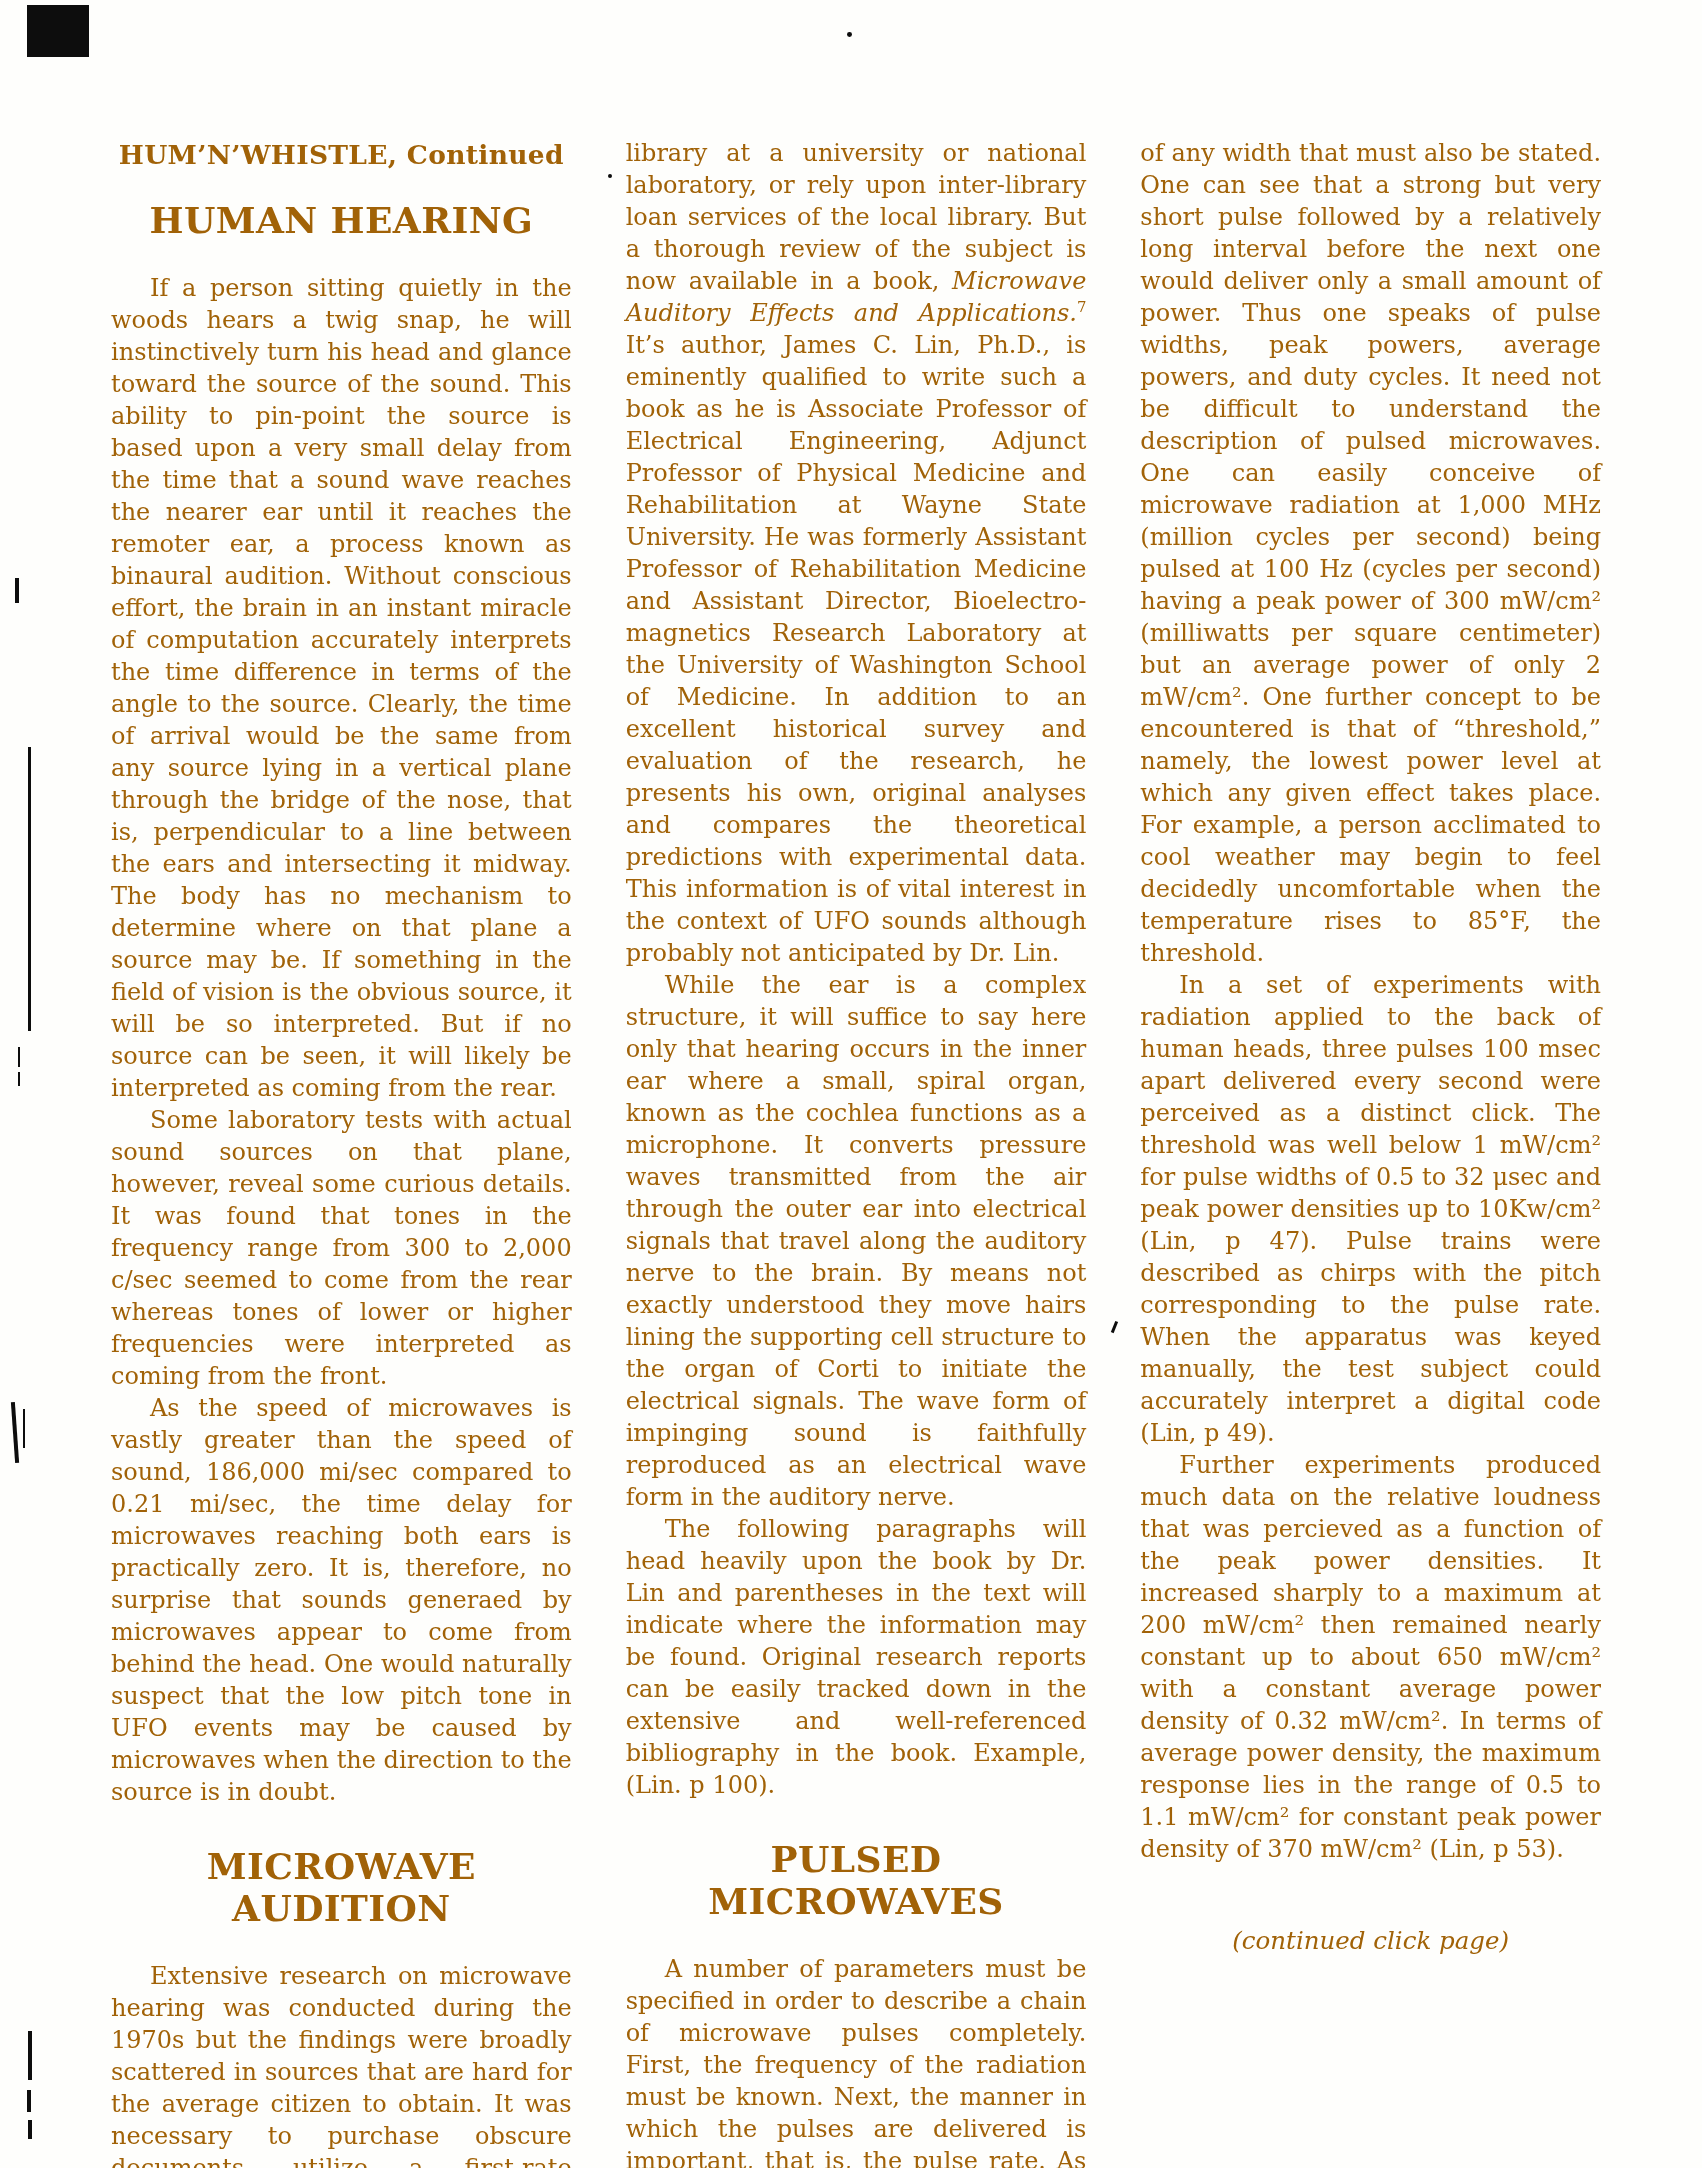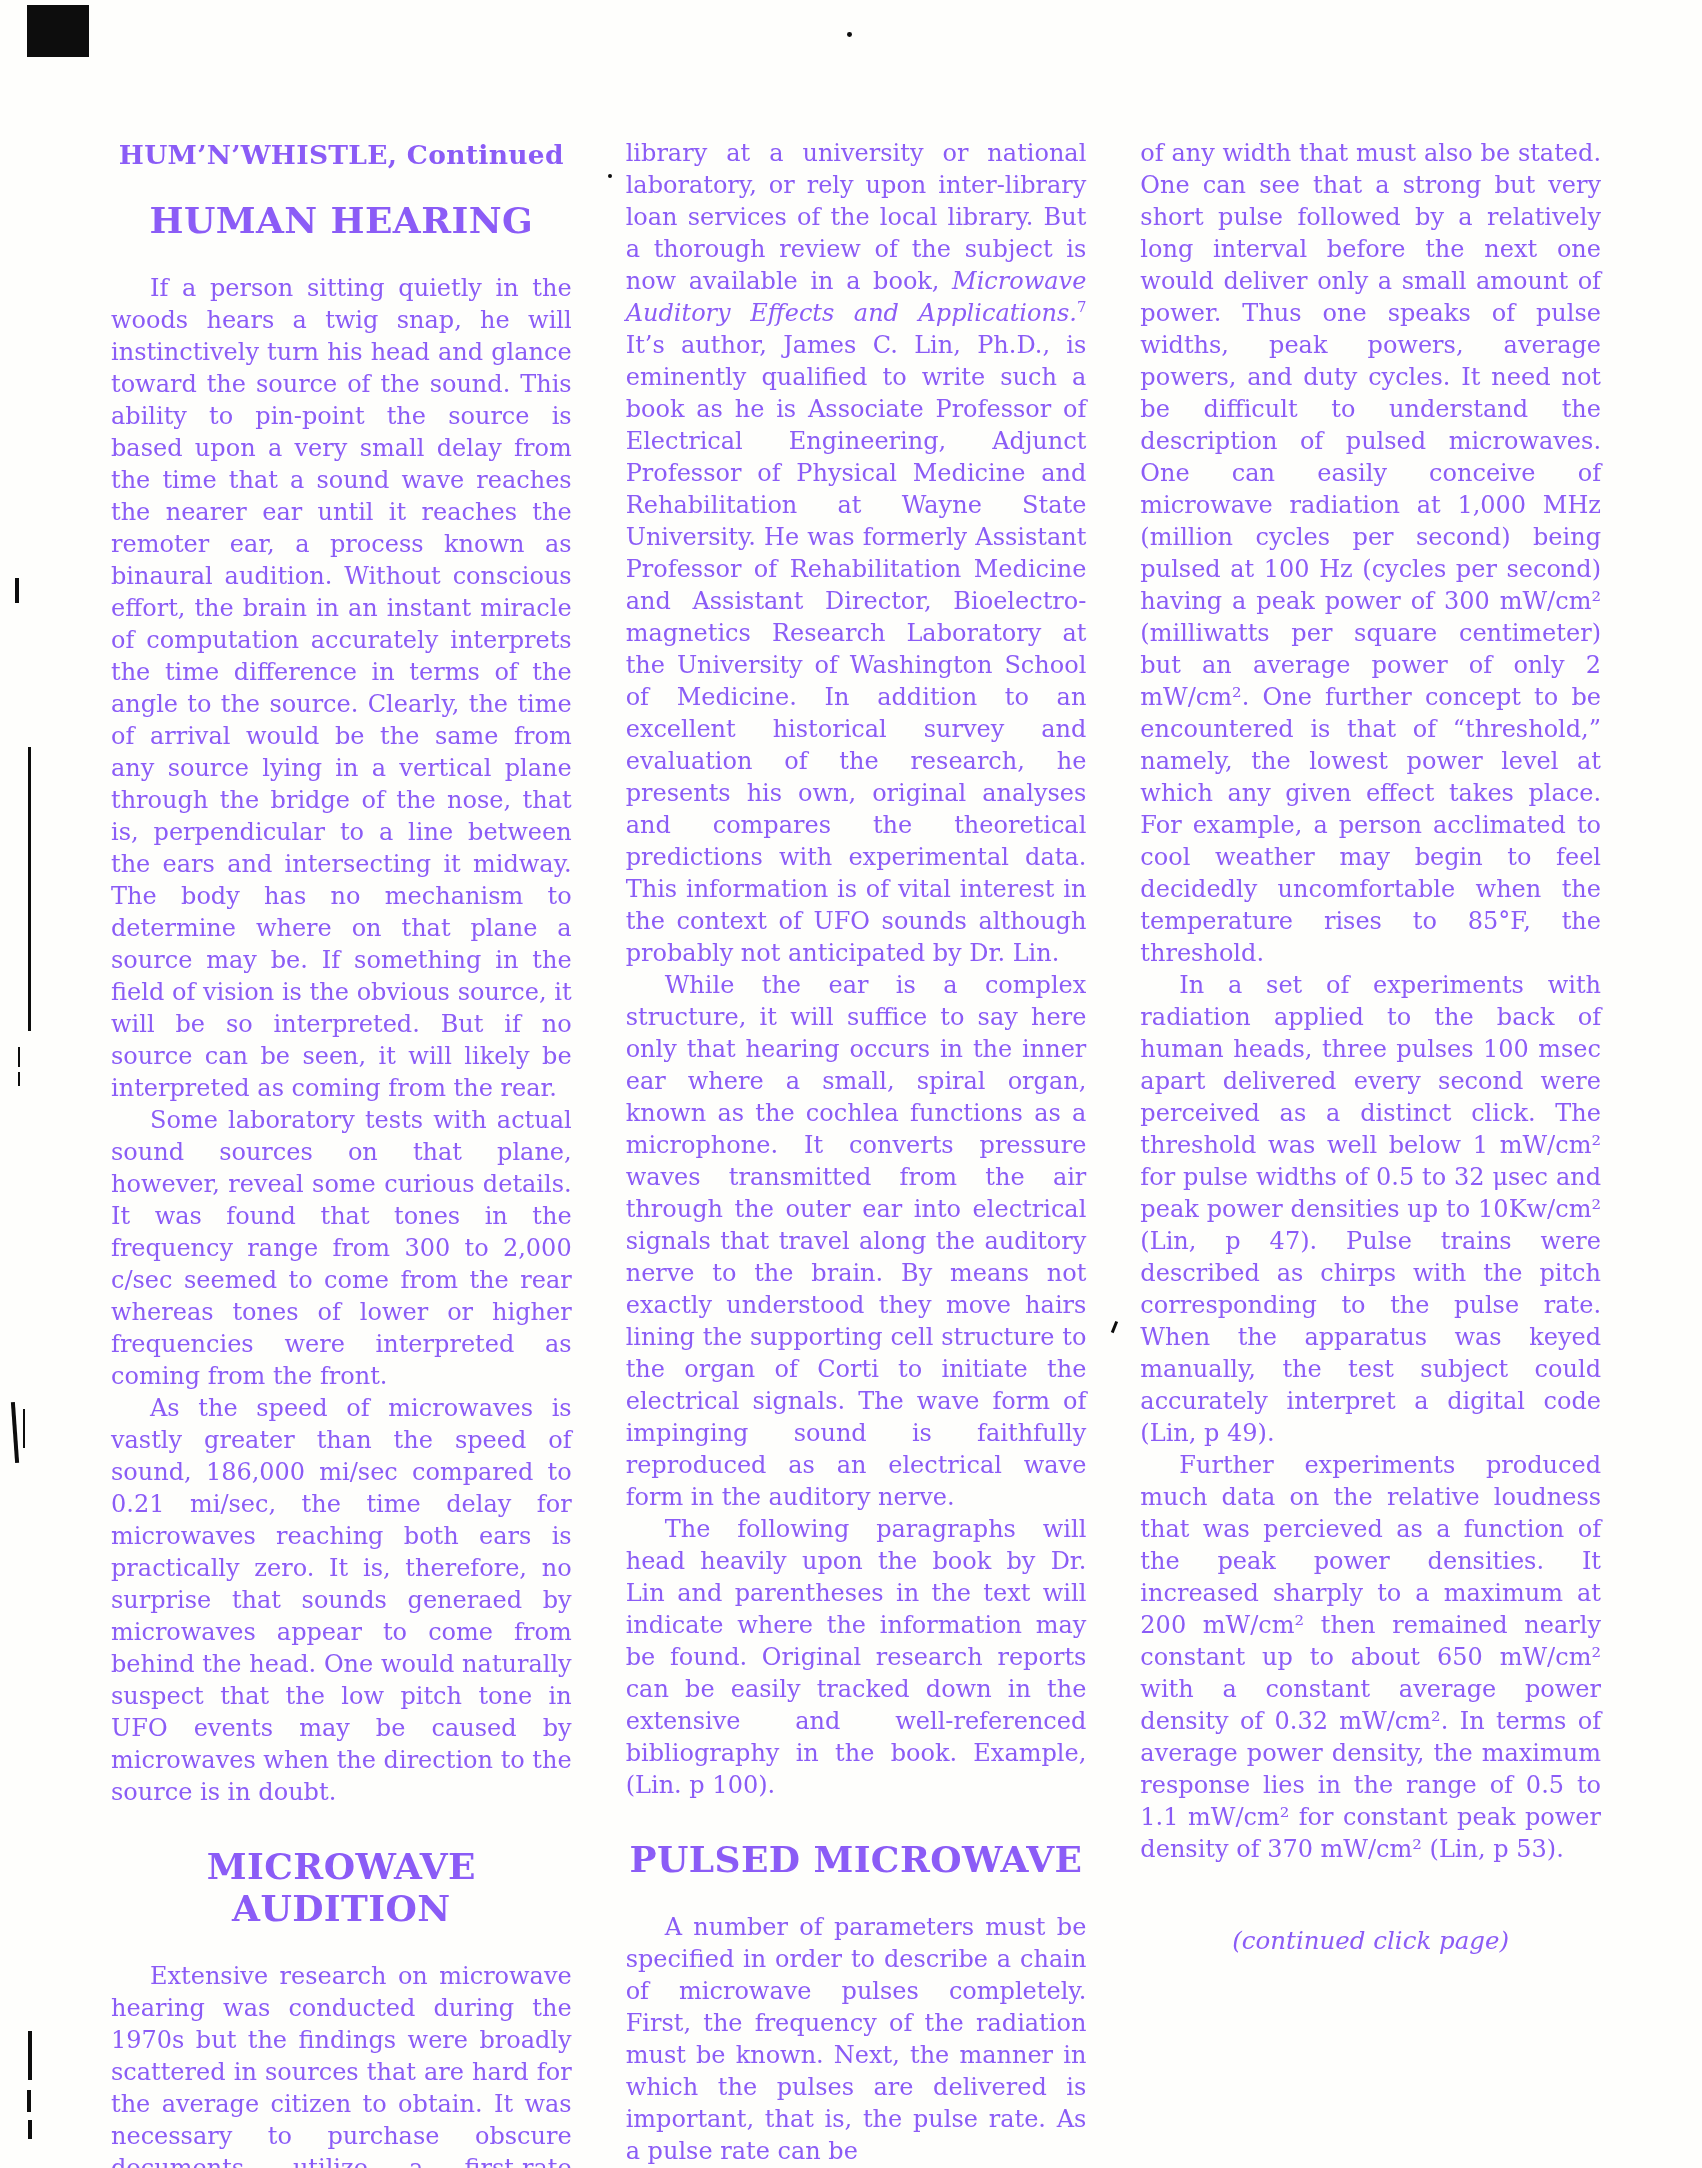--- a/index.html
+++ b/index.html
@@ -5,21 +5,21 @@
   html, body {
     margin: 0; padding: 0;
     width: 1703px; height: 2168px;
     background: #fefefc;
     overflow: hidden;
   }
   .page {
     position: relative;
     width: 1703px; height: 2168px;
     font-family: "DejaVu Serif", serif;
-    color: #8b5cf6;
+    color: #a16207;
   }
   .content {
     position: absolute;
     left: 111px; top: 137px;
     width: 1490px;
     display: flex;
     gap: 54px;
   }
   .col { width: 461px; }
   .col-header {
@@ -87,21 +87,21 @@
       <p class="indent">Some laboratory tests with actual sound sources on that plane, however, reveal some curious details. It was found that tones in the frequency range from 300 to 2,000 c/sec seemed to come from the rear whereas tones of lower or higher frequencies were interpreted as coming from the front.</p>
       <p class="indent">As the speed of microwaves is vastly greater than the speed of sound, 186,000 mi/sec compared to 0.21 mi/sec, the time delay for microwaves reaching both ears is practically zero. It is, therefore, no surprise that sounds generaed by microwaves appear to come from behind the head. One would naturally suspect that the low pitch tone in UFO events may be caused by microwaves when the direction to the source is in doubt.</p>
       <h3 class="sec">MICROWAVE AUDITION</h3>
       <p class="indent">Extensive research on microwave hearing was conducted during the 1970s but the findings were broadly scattered in sources that are hard for the average citizen to obtain. It was necessary to purchase obscure documents, utilize a first-rate technical</p>
     </div>
 
     <div class="col">
       <p><span>library at a university or national laboratory, or rely upon inter-library loan services of the local library. But a thorough review of the subject is now available in a book, </span><i>Microwave Auditory Effects and Applications.</i><sup>7</sup><span> It’s author, James C. Lin, Ph.D., is eminently qualified to write such a book as he is Associate Professor of Electrical Engineering, Adjunct Professor of Physical Medicine and Rehabilitation at Wayne State University. He was formerly Assistant Professor of Rehabilitation Medicine and Assistant Director, Bioelectro-magnetics Research Laboratory at the University of Washington School of Medicine. In addition to an excellent historical survey and evaluation of the research, he presents his own, original analyses and compares the theoretical predictions with experimental data. This information is of vital interest in the context of UFO sounds although probably not anticipated by Dr. Lin.</span></p>
       <p class="indent">While the ear is a complex structure, it will suffice to say here only that hearing occurs in the inner ear where a small, spiral organ, known as the cochlea functions as a microphone. It converts pressure waves transmitted from the air through the outer ear into electrical signals that travel along the auditory nerve to the brain. By means not exactly understood they move hairs lining the supporting cell structure to the organ of Corti to initiate the electrical signals. The wave form of impinging sound is faithfully reproduced as an electrical wave form in the auditory nerve.</p>
       <p class="indent">The following paragraphs will head heavily upon the book by Dr. Lin and parentheses in the text will indicate where the information may be found. Original research reports can be easily tracked down in the extensive and well-referenced bibliography in the book. Example, (Lin. p 100).</p>
-      <h3 class="sec">PULSED MICROWAVE</h3>
+      <h3 class="sec">PULSED MICROWAVES</h3>
       <p class="indent">A number of parameters must be specified in order to describe a chain of microwave pulses completely. First, the frequency of the radiation must be known. Next, the manner in which the pulses are delivered is important, that is, the pulse rate. As a pulse rate can be</p>
     </div>
 
     <div class="col">
       <p>of any width that must also be stated. One can see that a strong but very short pulse followed by a relatively long interval before the next one would deliver only a small amount of power. Thus one speaks of pulse widths, peak powers, average powers, and duty cycles. It need not be difficult to understand the description of pulsed microwaves. One can easily conceive of microwave radiation at 1,000 MHz (million cycles per second) being pulsed at 100 Hz (cycles per second) having a peak power of 300 mW/cm² (milliwatts per square centimeter) but an average power of only 2 mW/cm². One further concept to be encountered is that of “threshold,” namely, the lowest power level at which any given effect takes place. For example, a person acclimated to cool weather may begin to feel decidedly uncomfortable when the temperature rises to 85°F, the threshold.</p>
       <p class="indent">In a set of experiments with radiation applied to the back of human heads, three pulses 100 msec apart delivered every second were perceived as a distinct click. The threshold was well below 1 mW/cm² for pulse widths of 0.5 to 32 μsec and peak power densities up to 10Kw/cm² (Lin, p 47). Pulse trains were described as chirps with the pitch corresponding to the pulse rate. When the apparatus was keyed manually, the test subject could accurately interpret a digital code (Lin, p 49).</p>
       <p class="indent">Further experiments produced much data on the relative loudness that was percieved as a function of the peak power densities. It increased sharply to a maximum at 200 mW/cm² then remained nearly constant up to about 650 mW/cm² with a constant average power density of 0.32 mW/cm². In terms of average power density, the maximum response lies in the range of 0.5 to 1.1 mW/cm² for constant peak power density of 370 mW/cm² (Lin, p 53).</p>
       <div class="continued">(continued click page)</div>
 
     </div>

